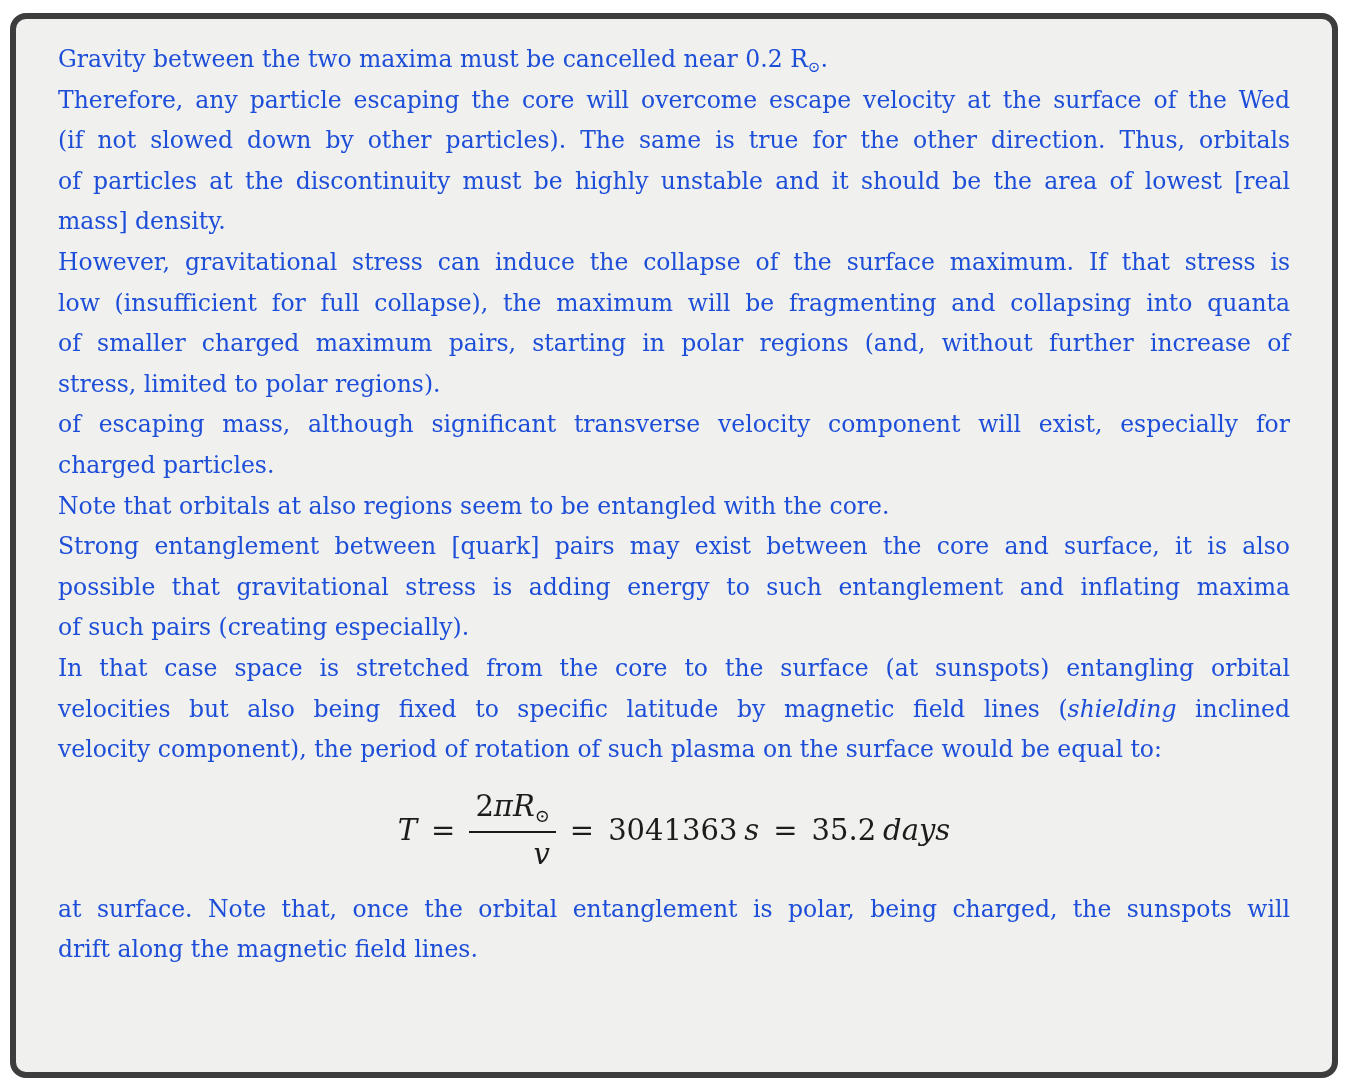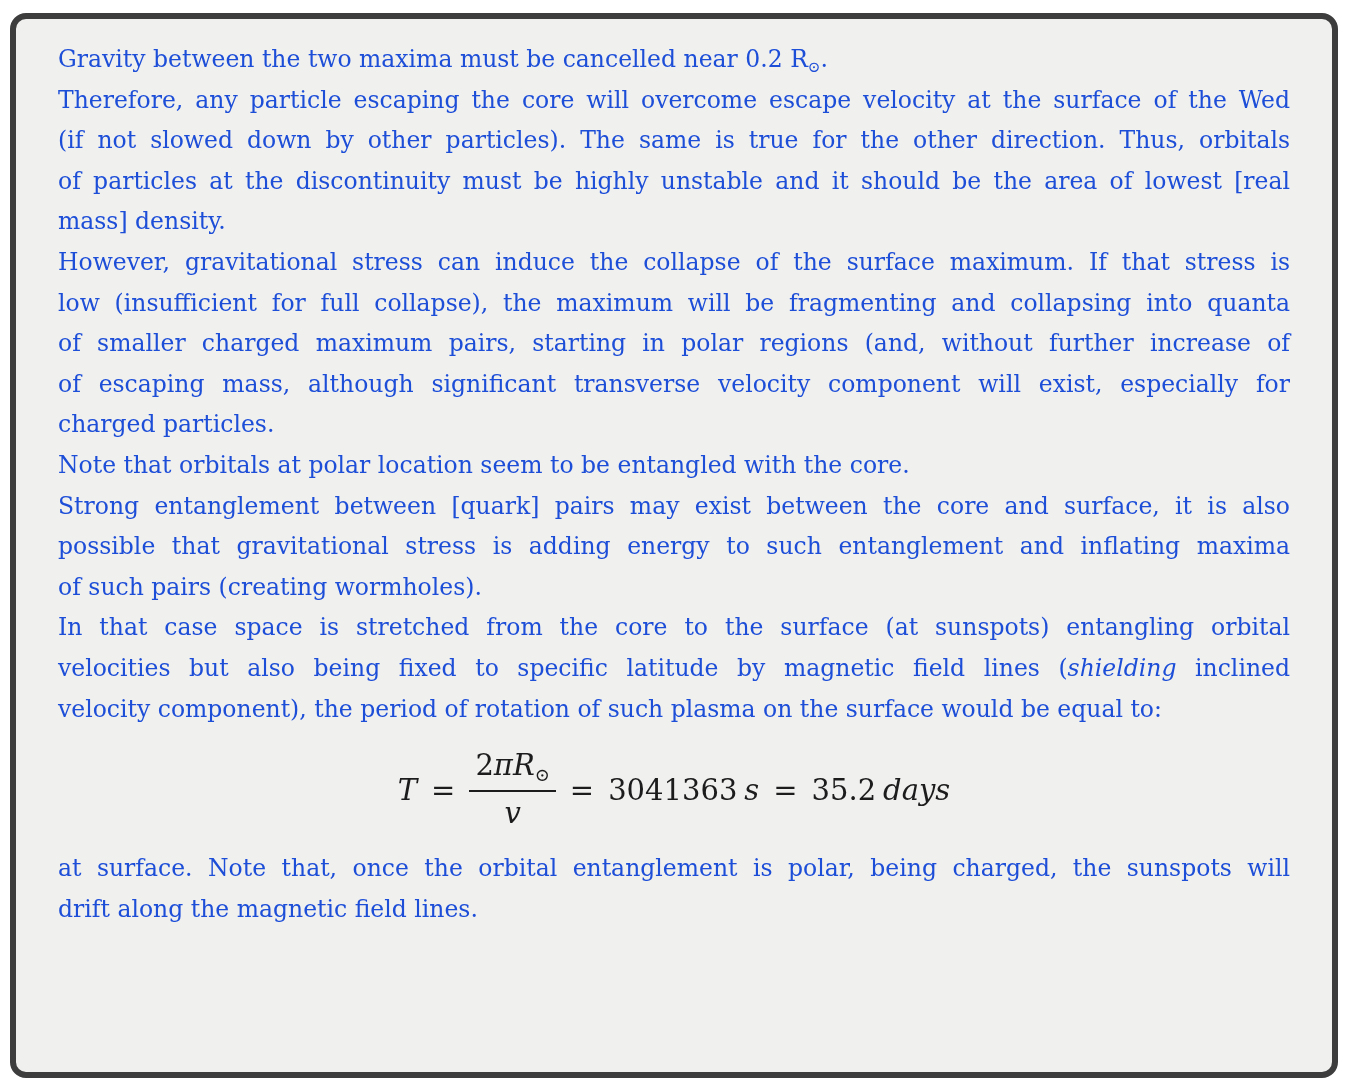--- a/index.html
+++ b/index.html
@@ -51,21 +51,21 @@
     margin: 22px 0 20px 0;
     font-size: 29px;
     color: #1c1c1c;
   }
   .equation .it { font-style: italic; }
   .equation .up { font-style: normal; }
   .equation .eqsign { margin: 0 14px; }
   .frac {
     display: inline-flex;
     flex-direction: column;
-    align-items: center;
+    align-items: flex-end;
     vertical-align: middle;
   }
   .frac .num { padding: 0 6px 6px 6px; line-height: 1; }
   .frac .bar {
     align-self: stretch;
     height: 2px;
     background: #1c1c1c;
   }
   .frac .den { padding: 7px 6px 0 6px; line-height: 1; }
   .sub-odot {
@@ -86,32 +86,33 @@
       <div class="paragraph">
         <div class="text-line justified">Therefore, any particle escaping the core will overcome escape velocity at the surface of the Wed</div>
         <div class="text-line justified">(if not slowed down by other particles). The same is true for the other direction. Thus, orbitals</div>
         <div class="text-line justified">of particles at the discontinuity must be highly unstable and it should be the area of lowest [real</div>
         <div class="text-line">mass] density.</div>
       </div>
       <div class="paragraph">
         <div class="text-line justified">However, gravitational stress can induce the collapse of the surface maximum. If that stress is</div>
         <div class="text-line justified">low (insufficient for full collapse), the maximum will be fragmenting and collapsing into quanta</div>
         <div class="text-line justified">of smaller charged maximum pairs, starting in polar regions (and, without further increase of</div>
+        <div class="text-line">stress, limited to polar regions).</div>
       </div>
       <div class="paragraph">
         <div class="text-line justified">of escaping mass, although significant transverse velocity component will exist, especially for</div>
         <div class="text-line">charged particles.</div>
       </div>
       <div class="paragraph">
-        <div class="text-line">Note that orbitals at polar location seem to be entangled with the core.</div>
+        <div class="text-line">Note that orbitals at also regions seem to be entangled with the core.</div>
       </div>
       <div class="paragraph">
         <div class="text-line justified">Strong entanglement between [quark] pairs may exist between the core and surface, it is also</div>
         <div class="text-line justified">possible that gravitational stress is adding energy to such entanglement and inflating maxima</div>
-        <div class="text-line">of such pairs (creating wormholes).</div>
+        <div class="text-line">of such pairs (creating especially).</div>
       </div>
       <div class="paragraph">
         <div class="text-line justified">In that case space is stretched from the core to the surface (at sunspots) entangling orbital</div>
         <div class="text-line justified">velocities but also being fixed to specific latitude by magnetic field lines (<em>shielding</em> inclined</div>
         <div class="text-line">velocity component), the period of rotation of such plasma on the surface would be equal to:</div>
       </div>
     </div>
 
   <div class="equation">
     <span class="it">T</span>

